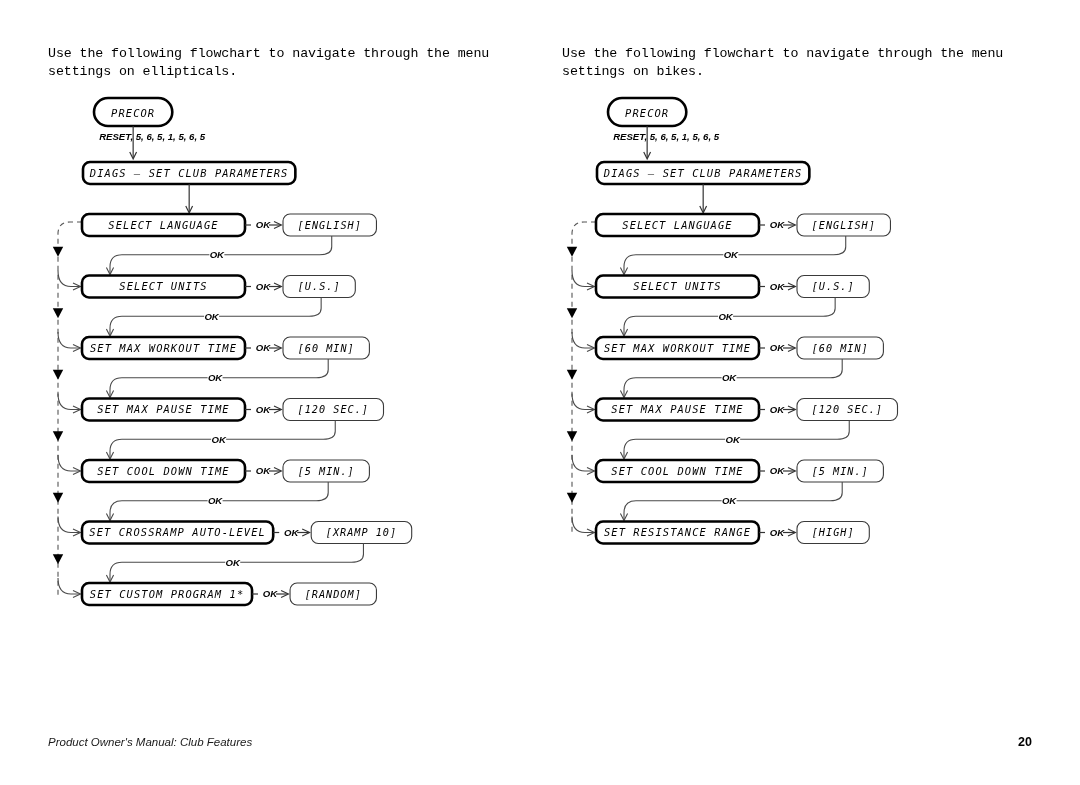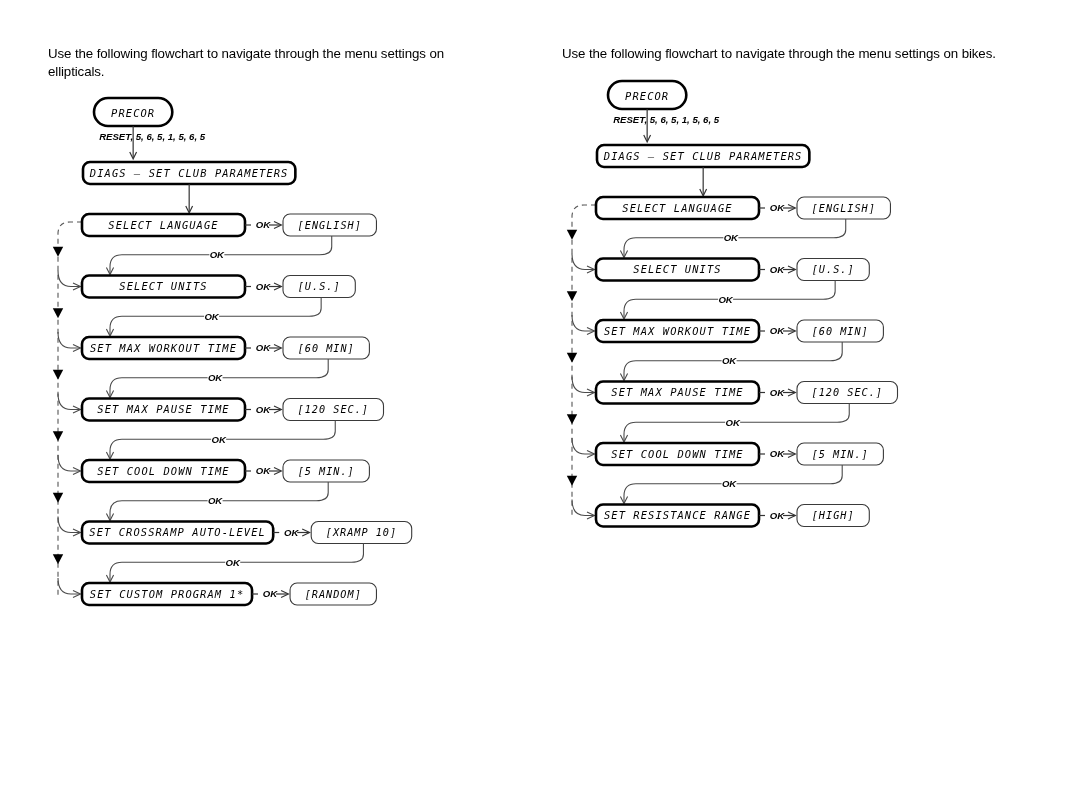--- a/index.html
+++ b/index.html
@@ -24,21 +24,21 @@
   }
   .column {
     position: absolute;
     top: 45px;
     width: 470px;
   }
   .col-left  { left: 48px; }
   .col-right { left: 562px; }
 
   .intro {
-    font-family: Liberation Sans, sans-serif;
+    font-family: Liberation Mono, monospace;
     font-size: 13.3px;
     line-height: 17.5px;
     color: #000;
     margin: 0 0 0 0;
     width: 455px;
     letter-spacing: -0.1px;
   }
   .chart-wrap {
     margin-top: 14px;
     font-style: italic;
@@ -576,14 +576,18 @@
           <path d="M 221 438.5 L 233 438.5" class="conn-dark"></path>
           <path d="M 226 434.9 L 233.5 438.5 L 226 442.1" fill="none" stroke="#333" stroke-width="1.1"></path>
           <g>
             <rect x="235" y="427.5" width="72.3" height="22" rx="7" ry="7" class="box-light"></rect>
             <text x="271.15" y="442.4" text-anchor="middle" class="lcd-small">[HIGH]</text>
           </g>
         </svg>
       </div>
   </div>
 
+  <div class="footer">
+    <span class="footer-text">Product Owner's Manual: Club Features</span>
+    <span class="footer-page">20</span>
+  </div>
 
 </div>
 
 </body></html>

